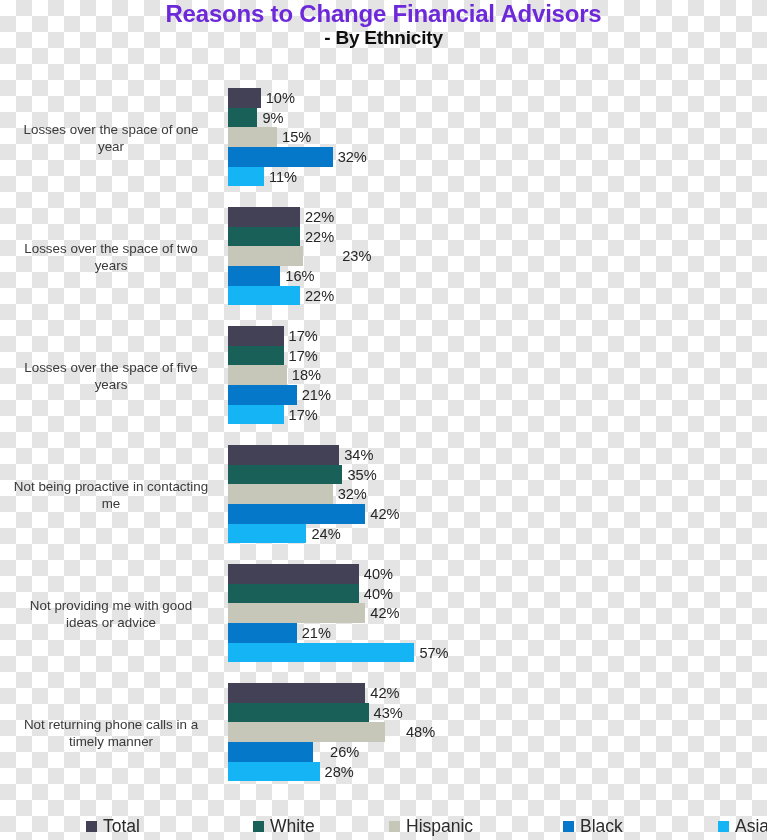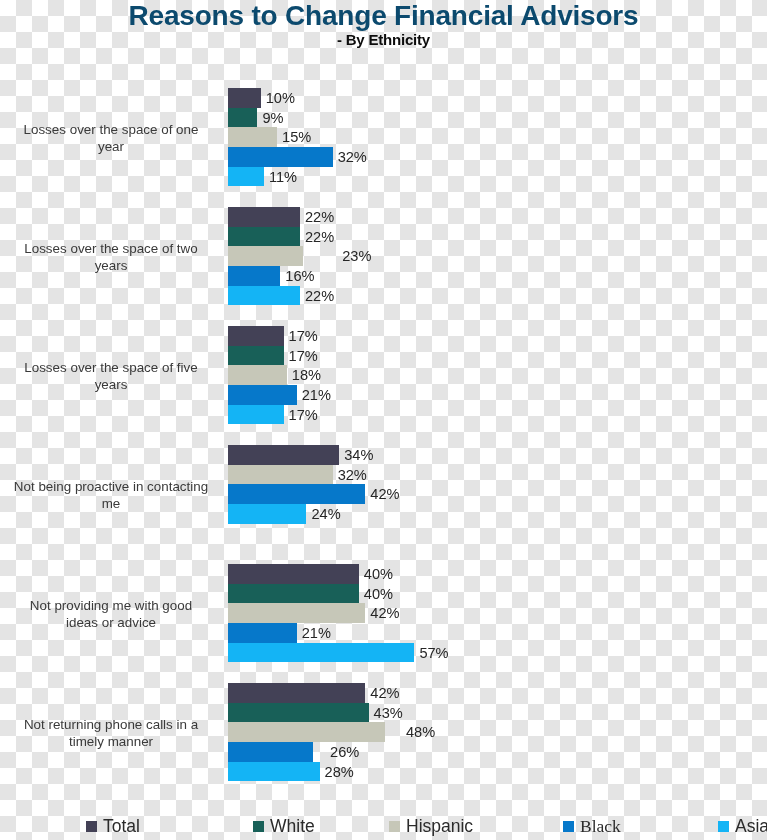--- a/index.html
+++ b/index.html
@@ -31,29 +31,29 @@
   .title-block {
     position: absolute;
     top: 0px;
     left: 0;
     width: 767px;
     text-align: center;
     line-height: 1.05;
   }
   .title-main {
     display: block;
-    font-size: 28px;
+    font-size: 24px;
     font-weight: bold;
-    color: #0c4a6e;
+    color: #6d28d9;
     letter-spacing: -0.2px;
     padding-top: 1px;
   }
   .title-sub {
     display: block;
-    font-size: 15px;
+    font-size: 19px;
     font-weight: bold;
     color: #0d0d0d;
     letter-spacing: -0.2px;
     padding-top: 2px;
   }
 
   
   .plot {
     position: absolute;
     top: 88px;
@@ -238,20 +238,24 @@
         <div class="cat-label">
           <div>Not being proactive in contacting</div>
           <div>me</div>
         </div>
         <div class="bars">
           <div class="bar-row">
             <div class="bar" style="width: 111.18px; background-color: rgb(67, 65, 86);"></div>
             <span class="bar-value" style="left: 111.18px;">34%</span>
           </div>
           <div class="bar-row">
+            <div class="bar" style="width: 114.45px; background-color: rgb(24, 96, 88);"></div>
+            <span class="bar-value" style="left: 114.45px;">35%</span>
+          </div>
+          <div class="bar-row">
             <div class="bar" style="width: 104.64px; background-color: rgb(198, 199, 184);"></div>
             <span class="bar-value" style="left: 104.64px;">32%</span>
           </div>
           <div class="bar-row">
             <div class="bar" style="width: 137.34px; background-color: rgb(6, 120, 202);"></div>
             <span class="bar-value" style="left: 137.34px;">42%</span>
           </div>
           <div class="bar-row">
             <div class="bar" style="width: 78.48px; background-color: rgb(20, 180, 245);"></div>
             <span class="bar-value" style="left: 78.48px;">24%</span>
@@ -322,21 +326,21 @@
         <span class="legend-label">Total</span>
       </div>
       <div class="legend-item" style="left: 253px;">
         <span class="legend-swatch" style="background-color: rgb(24, 96, 88);"></span>
         <span class="legend-label">White</span>
       </div>
       <div class="legend-item" style="left: 389px;">
         <span class="legend-swatch" style="background-color: rgb(198, 199, 184);"></span>
         <span class="legend-label">Hispanic</span>
       </div>
-      <div class="legend-item" style="left: 563px; font-family: Liberation Serif, serif;">
+      <div class="legend-item" style="left: 563px;">
         <span class="legend-swatch" style="background-color: rgb(6, 120, 202);"></span>
         <span class="legend-label">Black</span>
       </div>
       <div class="legend-item" style="left: 718px;">
         <span class="legend-swatch" style="background-color: rgb(20, 180, 245);"></span>
         <span class="legend-label">Asian</span>
       </div>
     </div>
 
 </div>

